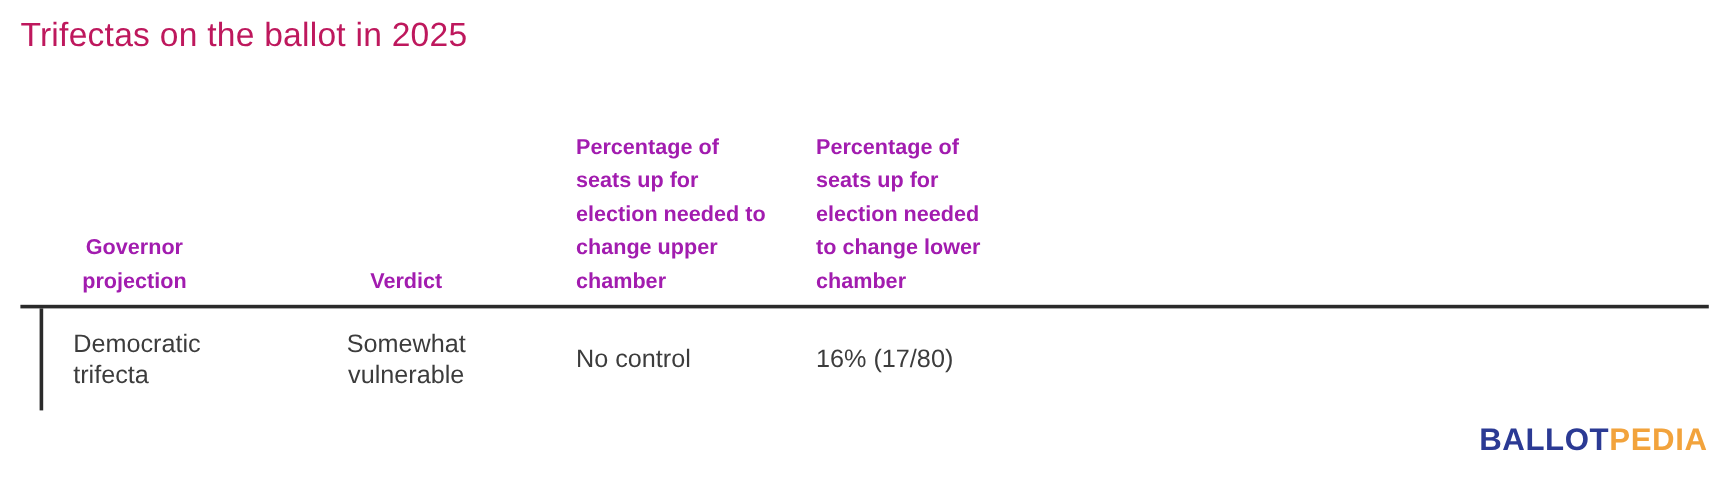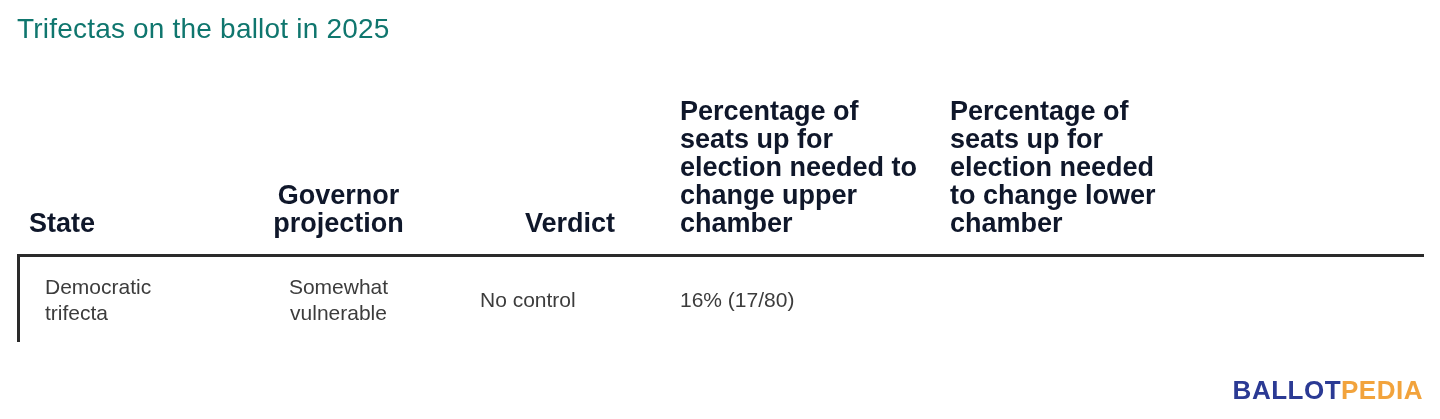--- a/index.html
+++ b/index.html
@@ -11,40 +11,40 @@
     background: #ffffff;
     font-family: "Liberation Sans", sans-serif;
     overflow: hidden;
   }
   .page-title {
     position: absolute;
     left: 17px;
     top: 13px;
     font-size: 28px;
     font-weight: 400;
-    color: #0f766e;
+    color: #be185d;
     letter-spacing: 0.2px;
   }
   .tbl-header {
     position: absolute;
     left: 17px;
     top: 0;
     width: 1407px;
     height: 257px;
     display: grid;
     grid-template-columns: 190px 263px 200px 270px 260px 224px;
     align-items: end;
     border-bottom: 3px solid #2a2a2a;
   }
   .tbl-header .hcell {
-    font-size: 27px;
+    font-size: 18px;
     font-weight: 700;
-    color: #0f172a;
+    color: #a21caf;
     line-height: 28px;
-    padding-bottom: 17px;
+    padding-bottom: 6px;
     white-space: pre-line;
   }
   .tbl-row {
     position: absolute;
     left: 17px;
     top: 257px;
     width: 1407px;
     height: 85px;
     display: grid;
     grid-template-columns: 190px 263px 200px 270px 260px 224px;
@@ -56,43 +56,41 @@
     line-height: 26px;
     display: flex;
     align-items: center;
     white-space: pre-line;
   }
   .col-state   { padding-left: 12px; }
   .col-control { padding-left: 28px; }
   .col-verdict, .col-governor { justify-content: center; text-align: center; }
   .hcell.col-verdict, .hcell.col-governor { text-align: center; }
   .col-upper, .col-lower { padding-left: 10px; }
-  .cell.col-control { border-left: 3px solid #2a2a2a; padding-left: 25px; }
+  .cell.col-control { border-left: 3px solid #2a2a2a; padding-left: 25px; margin-left: 16px; }
   .brand-logo {
     position: absolute;
     right: 17px;
     top: 351px;
     font-size: 26px;
     font-weight: 700;
     letter-spacing: 0.5px;
     white-space: nowrap;
-    margin-top: 24px;
   }
   .brand-part1 { color: #2b3a94; }
   .brand-part2 { color: #f2a33c; }
 </style>
 </head>
 <body>
 
 <div class="canvas">
 
   <div class="page-title">Trifectas on the ballot in 2025</div>
 
   <div class="tbl-header">
-    <div class="hcell col-state">State</div>
     <div class="hcell col-governor">Governor
 projection</div>
     <div class="hcell col-verdict">Verdict</div>
     <div class="hcell col-upper">Percentage of
 seats up for
 election needed to
 change upper
 chamber</div>
     <div class="hcell col-lower">Percentage of
 seats up for

